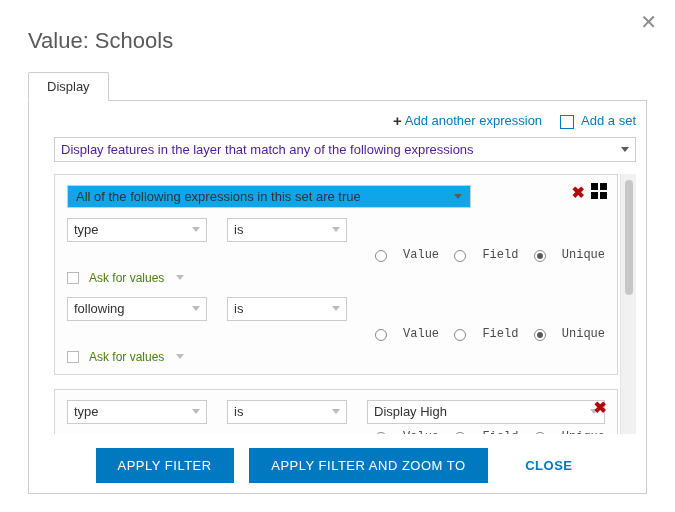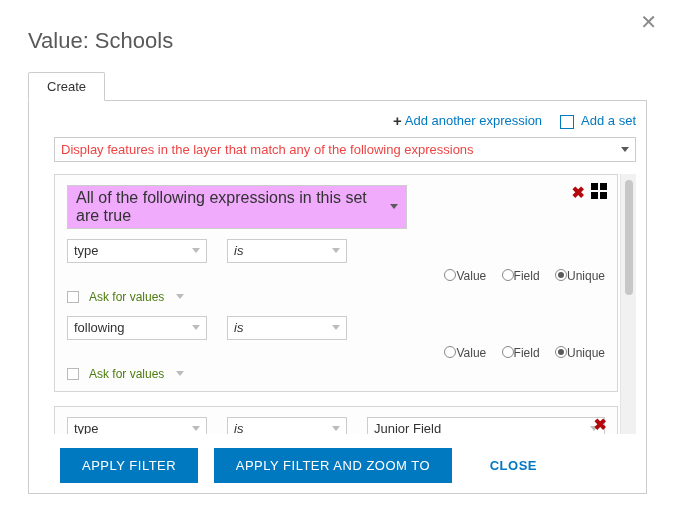--- a/index.html
+++ b/index.html
@@ -80,21 +80,21 @@
     background: #fff;
   }
   .checkbox-sq.small {
     width: 12px; height: 12px; border-color: #b9b9b9;
   }
   .match-select {
     width: 100%;
     border: 1px solid #ccc;
     padding: 4px 6px;
     font-size: 13px;
-    color: #ef4444;
+    color: #4c1d95;
     background: #fff;
     display: flex;
     justify-content: space-between;
     align-items: center;
     cursor: pointer;
     margin-bottom: 12px;
   }
   .caret {
     width: 0; height: 0;
     border-left: 4px solid transparent;
@@ -160,59 +160,60 @@
     height: 16px;
     cursor: pointer;
   }
   .icon-add-set svg { width: 16px; height: 16px; }
   .set-select {
     display: inline-flex;
     align-items: center;
     justify-content: space-between;
     border: 1px solid #ccc;
     padding: 3px 8px;
-    font-size: 16px;
-    background: #f0abfc;
-    cursor: pointer;
-    width: 340px;
+    font-size: 13px;
+    background: #0ea5e9;
+    cursor: pointer;
+    width: 404px;
     max-width: 100%;
     margin-bottom: 10px;
   }
   .row {
     display: flex;
     gap: 20px;
     margin-bottom: 4px;
   }
   .dd {
     display: inline-flex;
     align-items: center;
     justify-content: space-between;
     border: 1px solid #ccc;
     padding: 3px 6px;
     font-size: 13px;
     background: #fff;
     cursor: pointer;
     min-height: 24px;
   }
   .dd.field { width: 140px; }
-  .dd.op    { width: 120px; font-style: italic; }
+  .dd.op    { width: 120px; }
   .dd.val   { flex: 1; }
   .radio-row {
     text-align: right;
     font-size: 12px;
     color: #4a4a4a;
     padding: 2px 0 4px 0;
     white-space: nowrap;
   }
   .radio-wrap {
     display: inline-flex;
-    align-items: flex-start;
-    gap: 0;
+    align-items: flex-end;
+    gap: 16px;
     margin-left: 12px;
     cursor: pointer;
+    font-family: Liberation Mono, monospace;
   }
   .radio {
     display: inline-block;
     width: 12px; height: 12px;
     border: 1px solid #888;
     border-radius: 50%;
     position: relative;
     background: #fff;
   }
   .radio.sel::after {
@@ -227,21 +228,21 @@
     display: flex;
     align-items: center;
     gap: 6px;
     font-size: 12px;
     color: #4d7c0f;
     margin: 2px 0 12px 0;
   }
   .ask-row .caret { margin-left: 6px; }
   .footer {
     margin-top: 14px;
-    text-align: left;
+    text-align: center;
   }
   .btn {
     display: inline-block;
     padding: 10px 22px;
     font-size: 13px;
     letter-spacing: 0.5px;
     cursor: pointer;
     margin: 0 6px;
   }
   .btn.primary {
@@ -257,21 +258,21 @@
 </head>
 <body>
 
 <div class="dialog">
 
   <span class="close-x">✕</span>
 
   <div class="title">Value: Schools</div>
 
   <div class="tab-strip">
-    <div class="tab">Create</div>
+    <div class="tab">Display</div>
   </div>
 
   <div class="panel">
 
     <div class="top-links">
       <span class="plus">+</span>
       <a>Add another expression</a>
       &nbsp;&nbsp;&nbsp;
       <span class="checkbox-sq"></span>
       <a>Add a set</a>
@@ -373,21 +374,21 @@
           <div class="row">
             <div class="dd field">
               <span>type</span>
               <span class="caret light"></span>
             </div>
             <div class="dd op">
               <span>is</span>
               <span class="caret light"></span>
             </div>
             <div class="dd val">
-              <span>Junior Field</span>
+              <span>Display High</span>
               <span class="caret light"></span>
             </div>
           </div>
           <div class="radio-row">
             <span class="radio-wrap">
               <span class="radio"></span>
               <span>Value</span>
             </span>
             <span class="radio-wrap">
               <span class="radio"></span>

